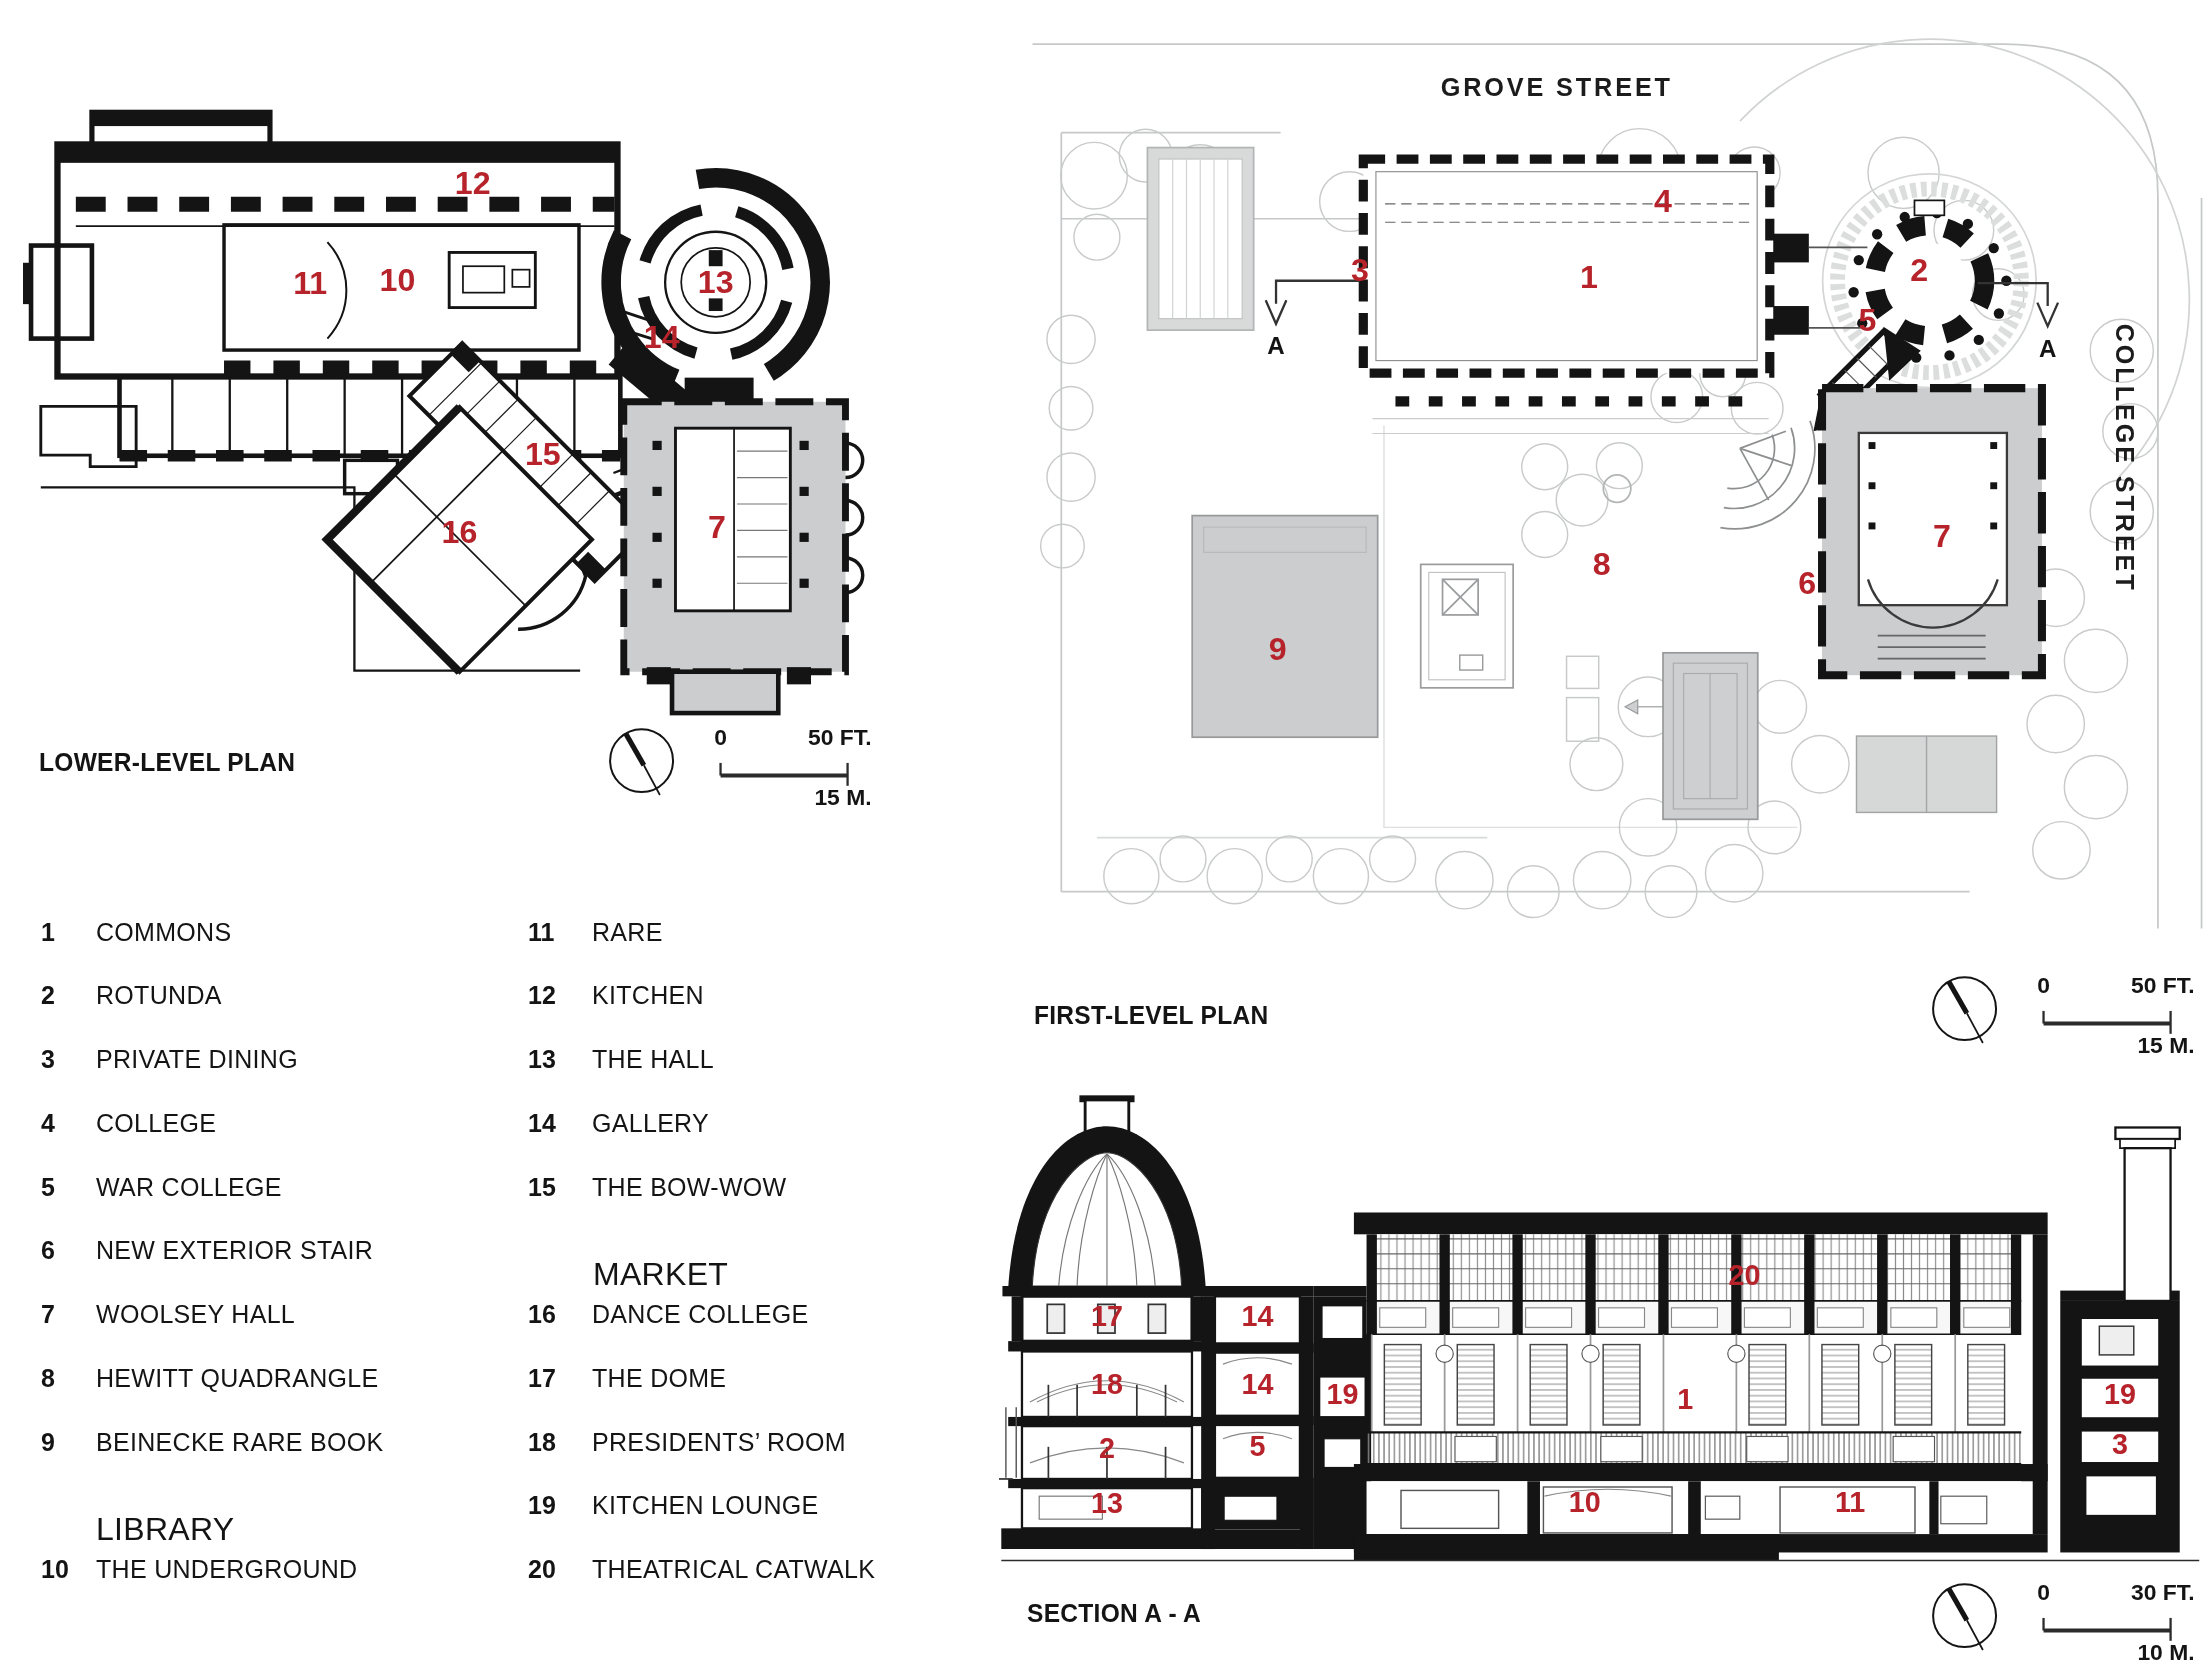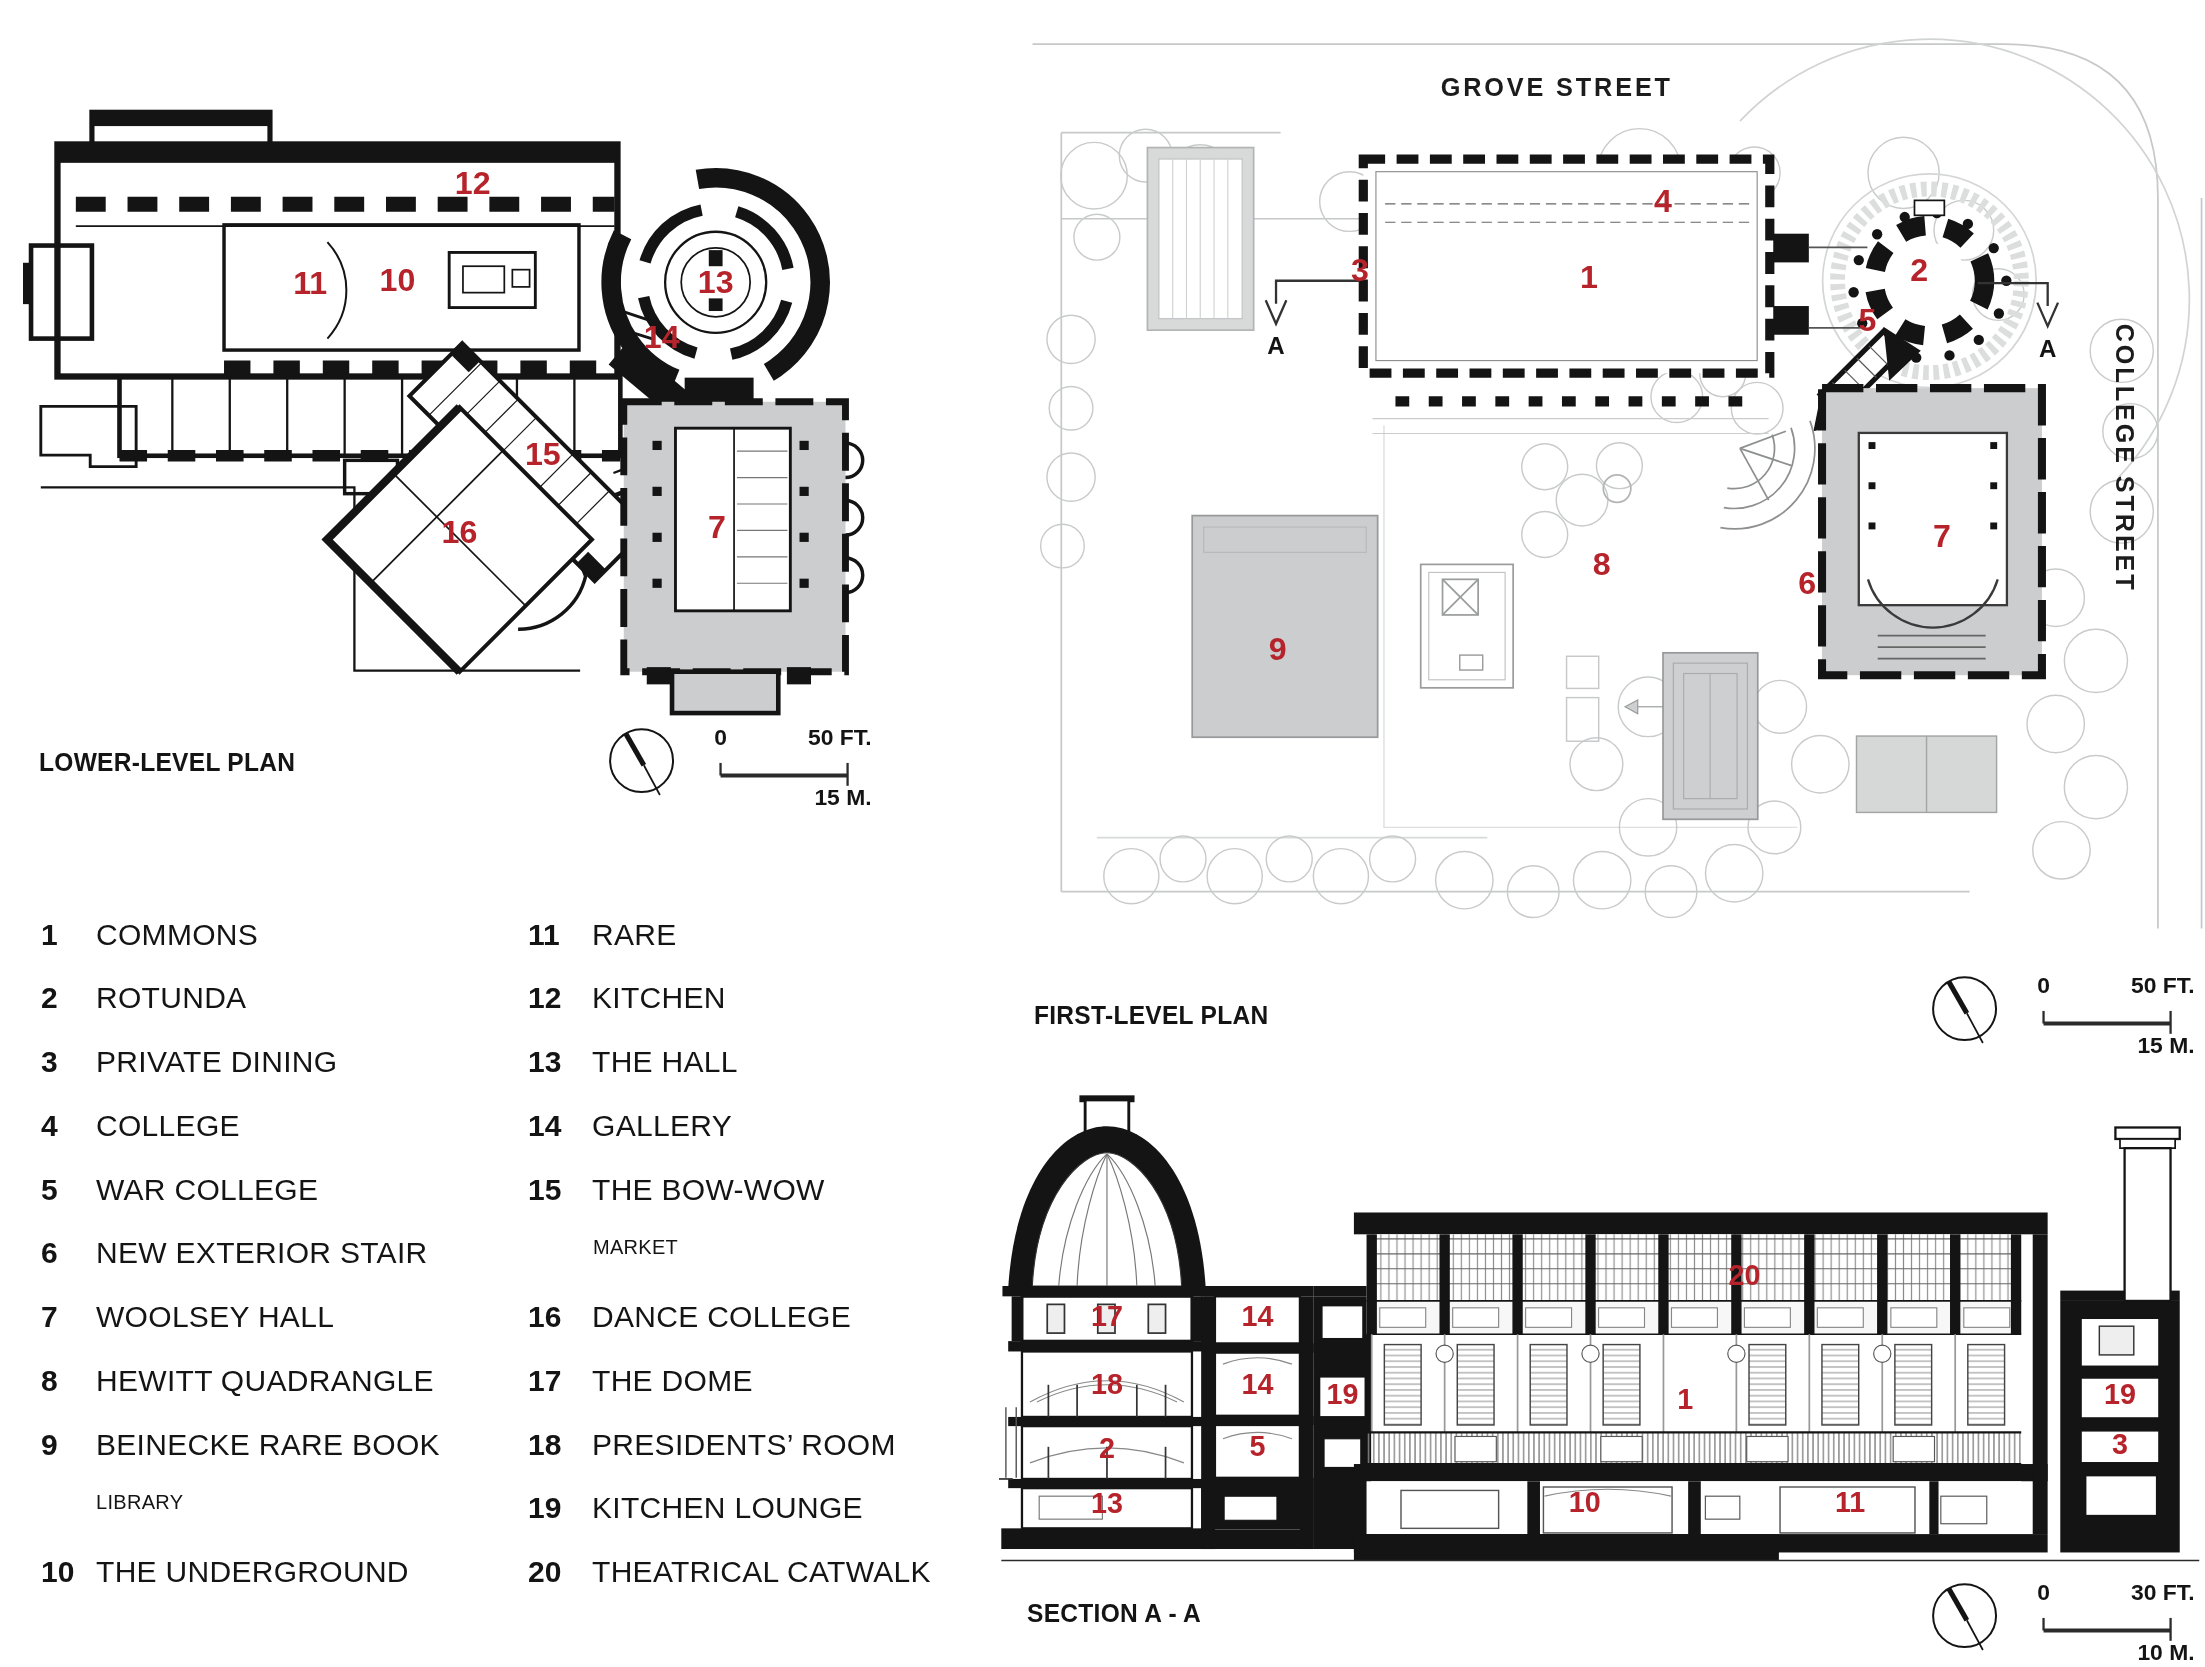--- a/index.html
+++ b/index.html
@@ -1,26 +1,26 @@
 <!DOCTYPE html>
 <html style="font-size:9.2px"><head>
 <meta charset="utf-8">
 <style>
   html,body{margin:0;padding:0;background:#ffffff;}
   #page{position:relative;width:2205px;height:1668px;background:#fff;overflow:hidden;
         font-family:"Liberation Sans",sans-serif;color:#141414;}
   .abs{position:absolute;}
   .plan-title{position:absolute;font-size:26.4px;font-weight:bold;letter-spacing:0.3px;
               color:#141414;transform:scaleX(.93);transform-origin:left center;white-space:nowrap;}
-  .lgr{position:absolute;white-space:nowrap;font-size:30px;}
+  .lgr{position:absolute;white-space:nowrap;font-size:25px;}
   .lg-num{display:inline-block;font-weight:bold;}
   .c1 .lg-num{width:55px;}
   .c2 .lg-num{width:64px;}
   .lg-lbl{letter-spacing:0.3px;}
-  .lg-l2{position:absolute;white-space:nowrap;font-size:20px;letter-spacing:0.3px;}
+  .lg-l2{position:absolute;white-space:nowrap;font-size:32px;letter-spacing:0.3px;margin-top:20px;}
   svg text{font-family:"Liberation Sans",sans-serif;}
   .rn{font-size:56px;font-weight:bold;fill:#b6232b;text-anchor:middle;}
   .rns{font-size:50px;font-weight:bold;fill:#b6232b;text-anchor:middle;}
   .street{font-size:44px;font-weight:bold;fill:#1c1c1c;letter-spacing:5px;text-anchor:middle;}
   .cutA{font-size:42px;font-weight:bold;fill:#141414;text-anchor:middle;}
   .sctxt{font-size:40px;font-weight:bold;fill:#141414;}
 </style>
 </head>
 <body>
 

